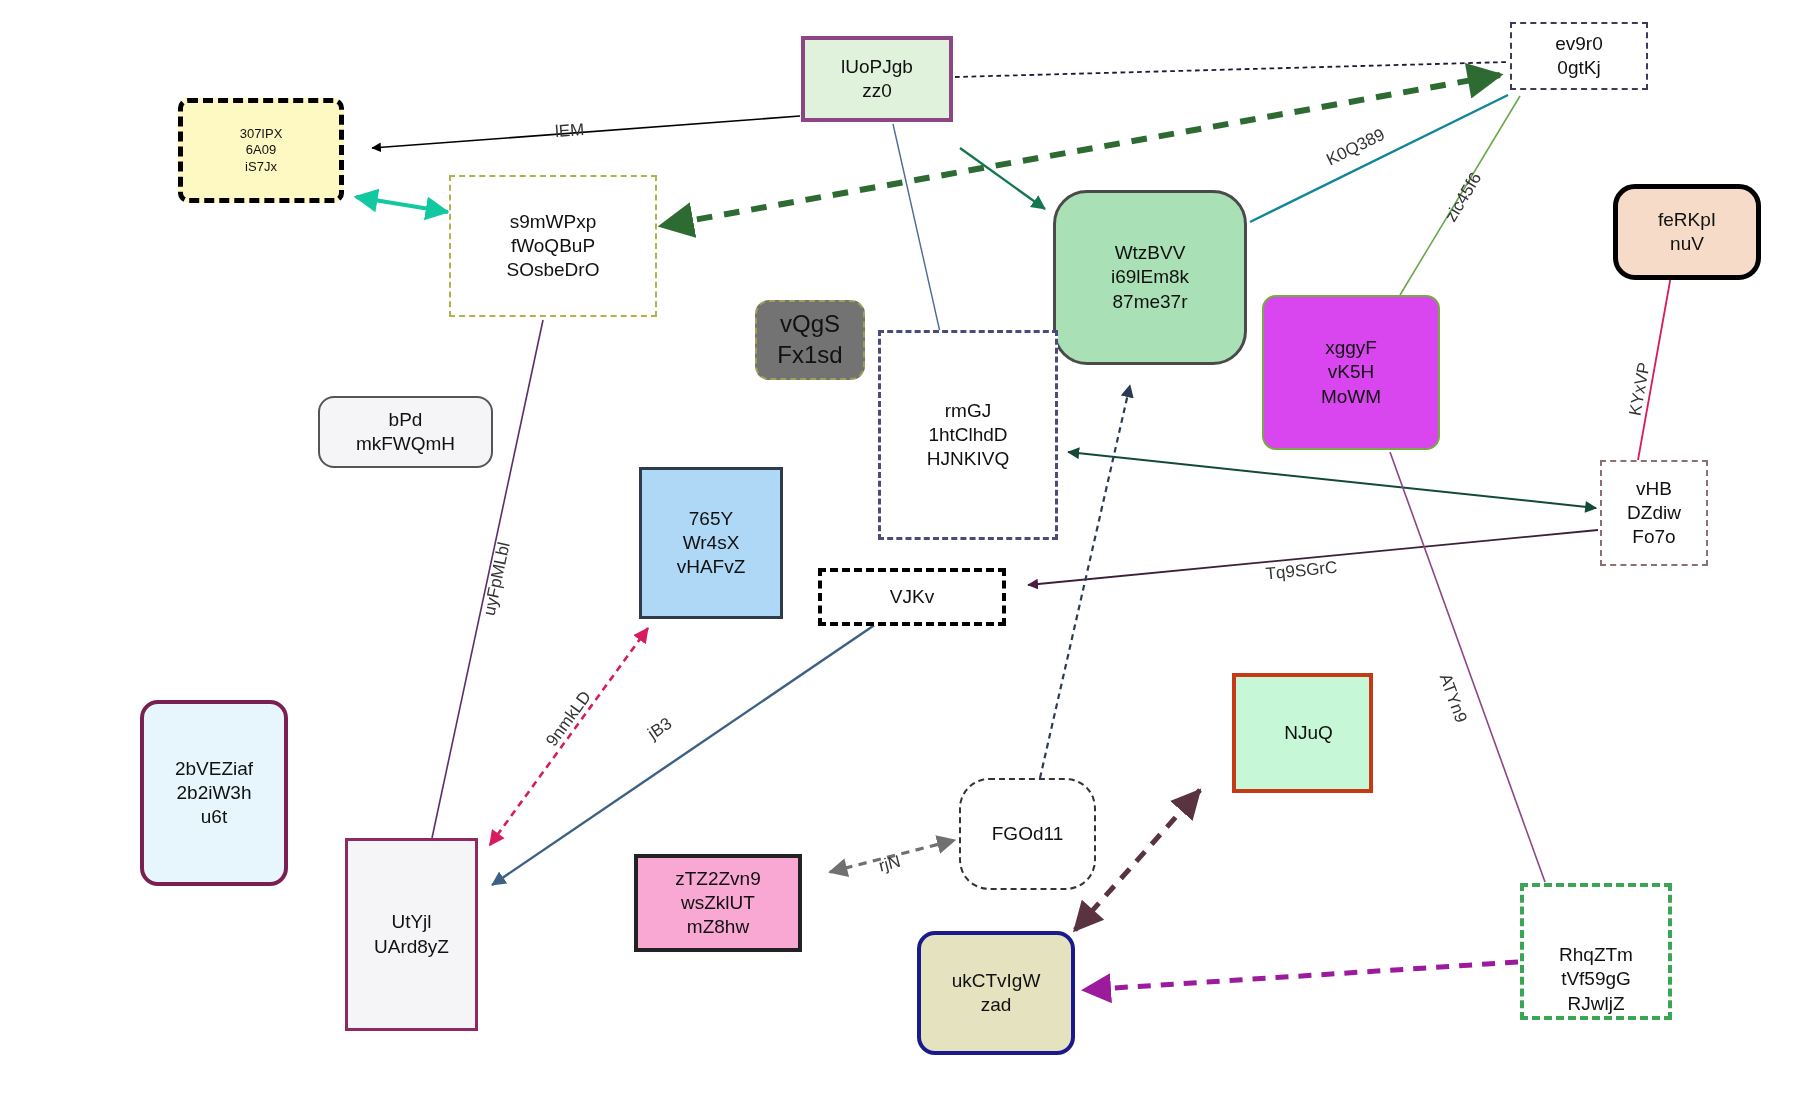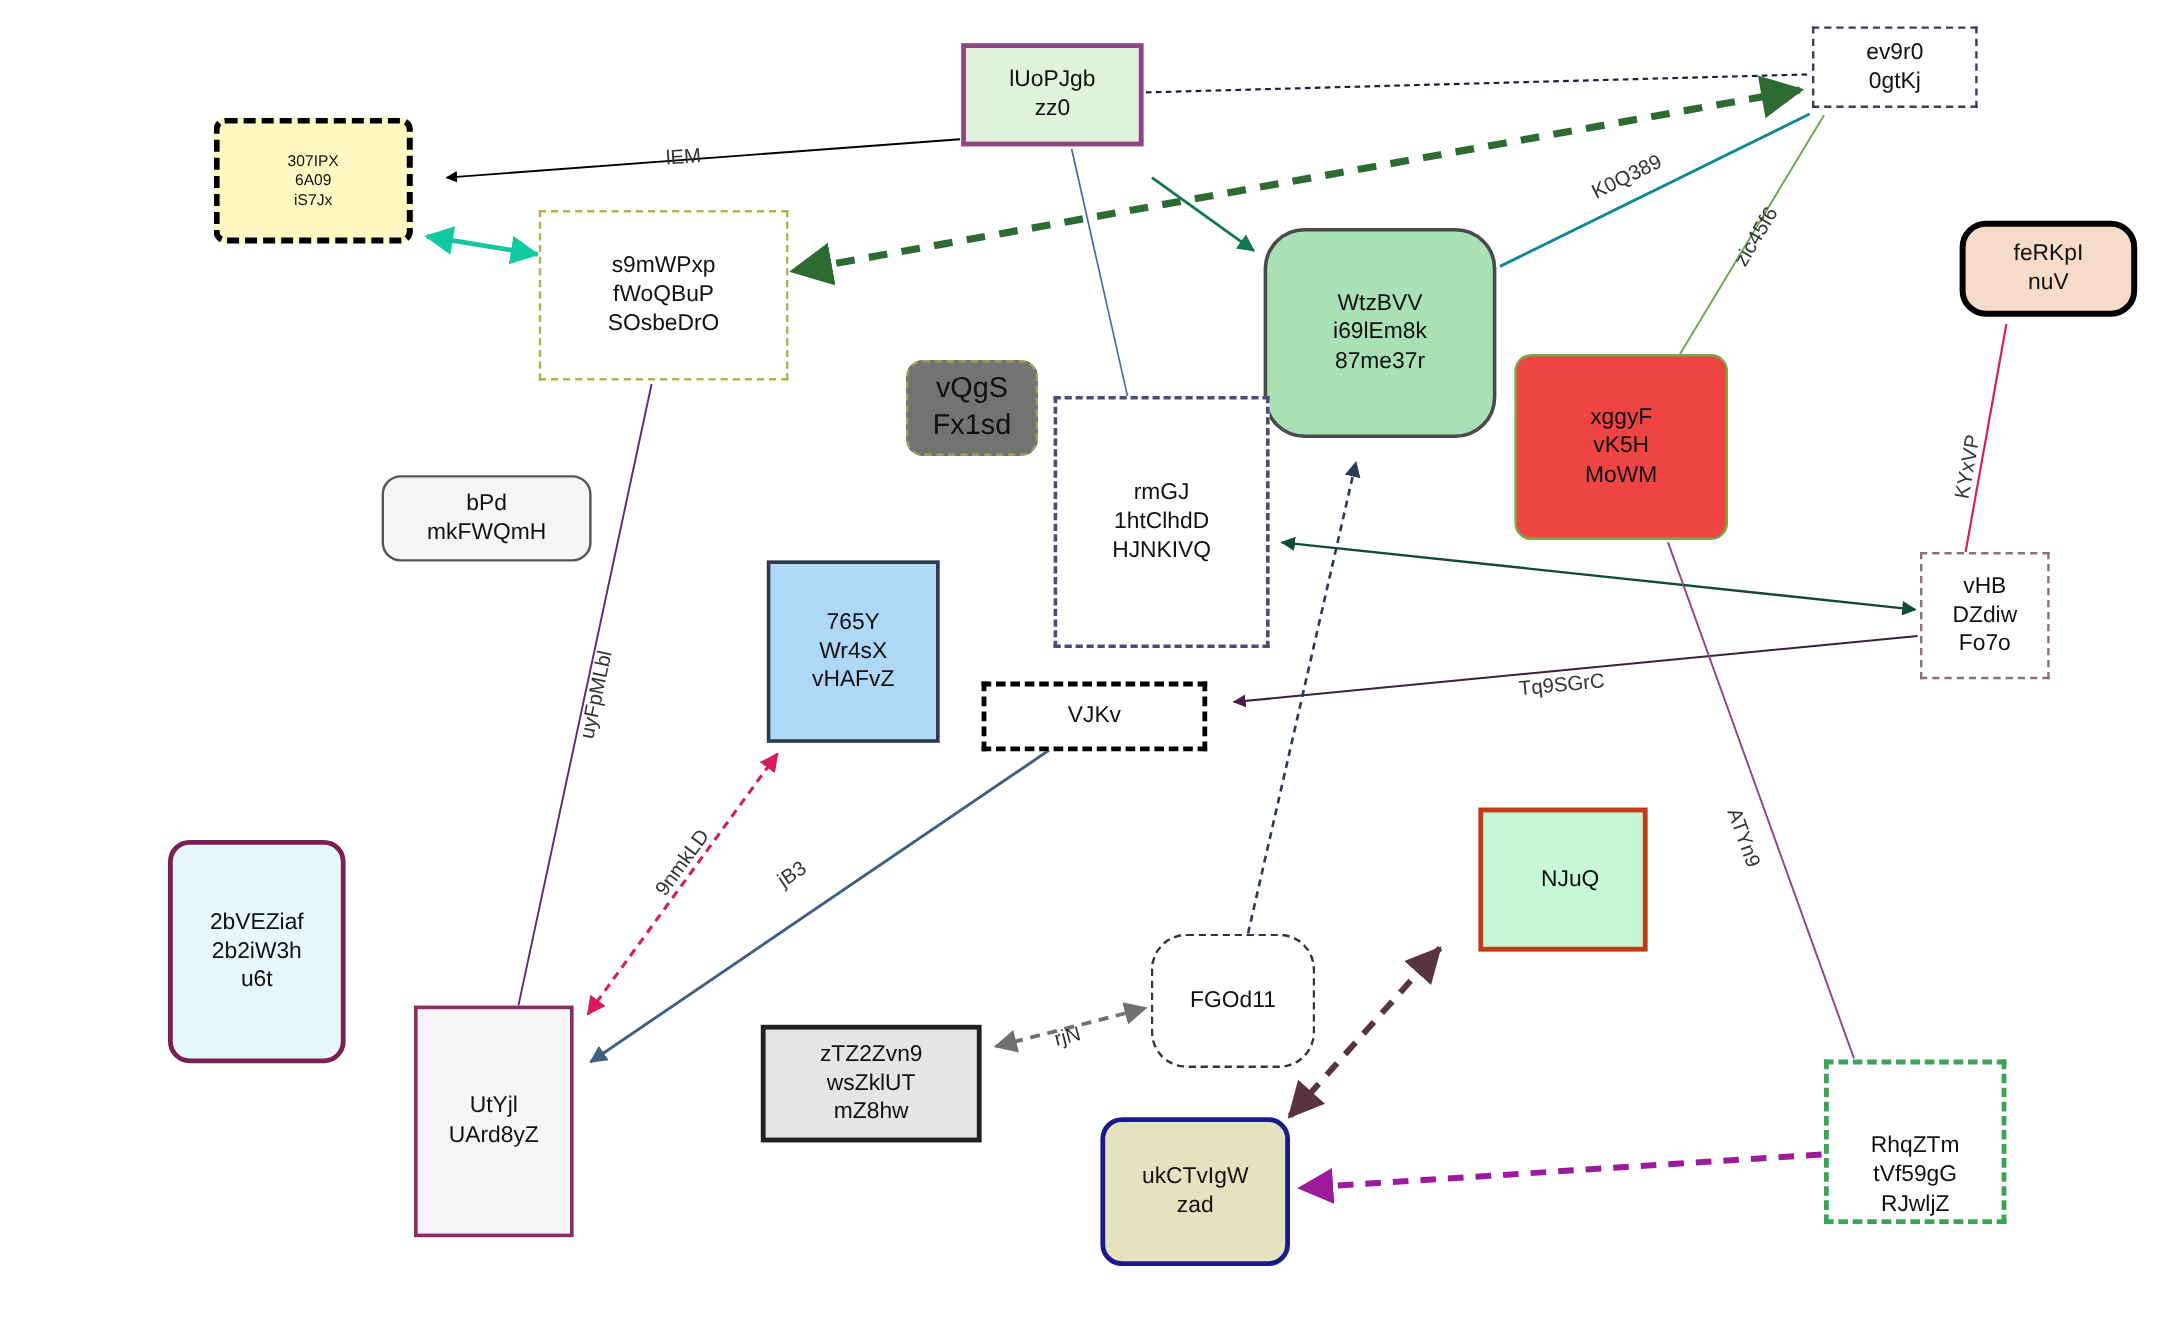--- a/index.html
+++ b/index.html
@@ -158,25 +158,25 @@
       <div class="node" style="left: 449px; top: 175px; width: 208px; height: 142px; background: rgb(255, 255, 255); border: 2px dashed rgb(178, 178, 74); border-radius: 0px; font-size: 19px;">
         <span class="txt">s9mWPxp
 fWoQBuP
 SOsbeDrO</span>
       </div>
       <div class="node" style="left: 1053px; top: 190px; width: 194px; height: 175px; background: rgb(169, 224, 182); border: 3px solid rgb(74, 74, 74); border-radius: 34px; font-size: 19px;">
         <span class="txt">WtzBVV
 i69lEm8k
 87me37r</span>
       </div>
-      <div class="node" style="left: 1613px; top: 184px; width: 148px; height: 80px; background: rgb(246, 220, 200); border: 5px solid rgb(0, 0, 0); border-radius: 22px; font-size: 19px; margin-left: 20px;">
+      <div class="node" style="left: 1613px; top: 184px; width: 148px; height: 96px; background: rgb(246, 220, 200); border: 5px solid rgb(0, 0, 0); border-radius: 22px; font-size: 19px;">
         <span class="txt">feRKpI
 nuV</span>
       </div>
-      <div class="node" style="left: 1262px; top: 295px; width: 178px; height: 155px; background: #ef4444; border: 2px solid rgb(119, 170, 68); border-radius: 14px; font-size: 19px;">
+      <div class="node" style="left: 1262px; top: 295px; width: 178px; height: 155px; background: #d946ef; border: 2px solid rgb(119, 170, 68); border-radius: 14px; font-size: 19px;">
         <span class="txt">xggyF
 vK5H
 MoWM</span>
       </div>
       <div class="node" style="left: 755px; top: 300px; width: 110px; height: 80px; background: #737373; border: 2px dashed rgb(160, 160, 85); border-radius: 14px; font-size: 24px;">
         <span class="txt">vQgS
 Fx1sd</span>
       </div>
       <div class="node" style="left: 878px; top: 330px; width: 180px; height: 210px; background: rgb(255, 255, 255); border: 3px dashed rgb(75, 75, 122); border-radius: 0px; font-size: 19px;">
         <span class="txt">rmGJ
@@ -208,21 +208,21 @@
       <div class="node" style="left: 1232px; top: 673px; width: 141px; height: 120px; background: rgb(198, 247, 214); border: 4px solid rgb(196, 58, 22); border-radius: 0px; font-size: 19px; padding-left: 12px;">
         <span class="txt">NJuQ</span>
       </div>
       <div class="node" style="left: 959px; top: 778px; width: 137px; height: 112px; background: rgb(255, 255, 255); border: 2px dashed rgb(51, 51, 51); border-radius: 30px; font-size: 19px;">
         <span class="txt">FGOd11</span>
       </div>
       <div class="node" style="left: 345px; top: 838px; width: 133px; height: 193px; background: rgb(245, 245, 247); border: 3px solid rgb(142, 42, 98); border-radius: 0px; font-size: 19px;">
         <span class="txt">UtYjl
 UArd8yZ</span>
       </div>
-      <div class="node" style="left: 634px; top: 854px; width: 184px; height: 98px; background: #e5e5e5; border: 4px solid rgb(34, 34, 34); border-radius: 0px; font-size: 19px;">
+      <div class="node" style="left: 634px; top: 854px; width: 168px; height: 98px; background: #f9a8d4; border: 4px solid rgb(34, 34, 34); border-radius: 0px; font-size: 19px;">
         <span class="txt">zTZ2Zvn9
 wsZklUT
 mZ8hw</span>
       </div>
       <div class="node" style="left: 917px; top: 931px; width: 158px; height: 124px; background: rgb(228, 226, 191); border: 4px solid rgb(26, 26, 140); border-radius: 18px; font-size: 19px;">
         <span class="txt">ukCTvIgW
 zad</span>
       </div>
       <div class="node" style="left: 1520px; top: 883px; width: 152px; height: 137px; background: rgb(255, 255, 255); border: 4px dashed rgb(58, 166, 85); border-radius: 0px; font-size: 19px; align-items: flex-end;">
         <span class="txt">RhqZTm

